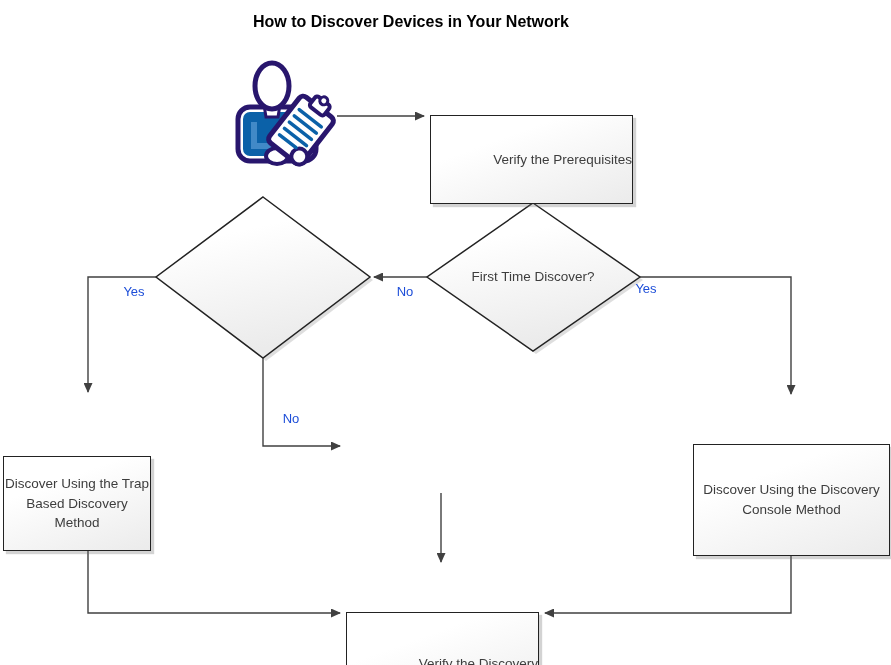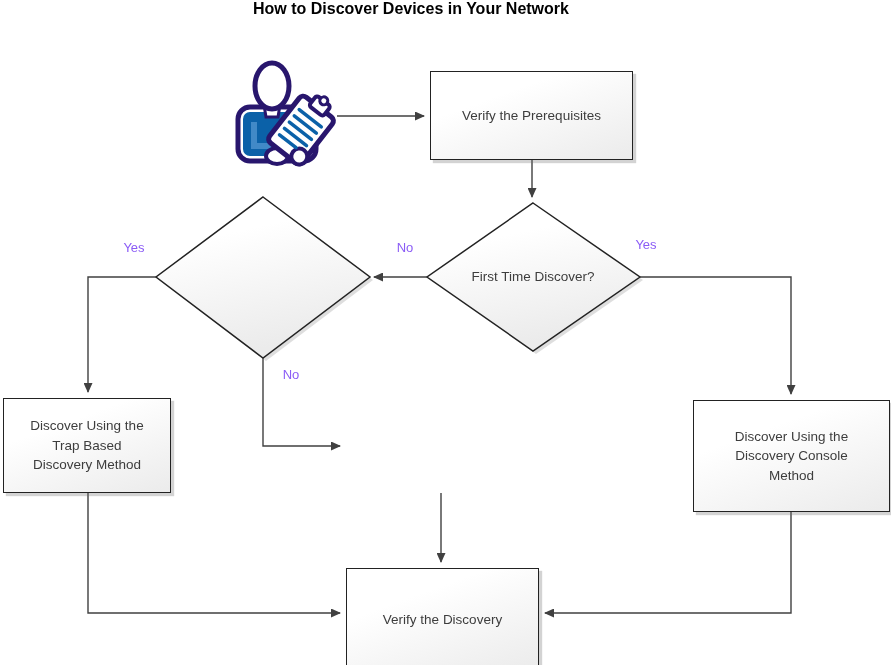--- a/index.html
+++ b/index.html
@@ -1,28 +1,28 @@
 <!DOCTYPE html>
 <html><head>
 <meta charset="utf-8">
 <style>
   html,body{margin:0;padding:0;background:#ffffff;}
   .canvas{position:relative;width:891px;height:665px;background:#ffffff;
           font-family:"Liberation Sans",sans-serif;overflow:hidden;}
   .layer{position:absolute;left:0;top:0;}
-  .title{position:absolute;left:0;top:0;width:822px;text-align:center;
+  .title{position:absolute;left:0;top:13px;width:822px;text-align:center;
          font-weight:bold;font-size:16px;color:#000000;}
-  .box{position:absolute;display:flex;align-items:center;justify-content:center;
+  .box{position:absolute;display:flex;align-items:center;justify-content:flex-end;
        text-align:center;border:1.5px solid #222222;box-sizing:border-box;
        background:linear-gradient(160deg,#ffffff 30%,#ebebeb 100%);
        box-shadow:3px 3px 1px rgba(110,110,110,.30);
-       font-size:13.5px;color:#3d3d3d;line-height:1.45;padding:4px 20px;}
+       font-size:13.5px;color:#3d3d3d;line-height:1.45;padding:4px 0;margin-top:44px;}
   .dlabel{position:absolute;display:flex;align-items:center;justify-content:center;
           text-align:center;font-size:13.5px;color:#3d3d3d;line-height:1.45;}
-  .elabel{position:absolute;width:44px;text-align:center;font-size:13px;color:#8b5cf6;}
+  .elabel{position:absolute;width:44px;text-align:center;font-size:13px;color:#1d4ed8;margin-top:44px;}
   .person{position:absolute;left:230px;top:60px;width:110px;height:108px;}
 </style>
 </head>
 <body>
 
 <div class="canvas">
 
   <svg class="layer" width="891" height="665" viewBox="0 0 891 665">
     <defs>
       <marker id="arrow" markerUnits="userSpaceOnUse" markerWidth="10" markerHeight="9" refX="9" refY="4.5" orient="auto">
@@ -76,21 +76,21 @@
           <line x1="57" y1="87" x2="78" y2="87"></line>
         </g>
       </g>
     </svg>
   </div>
 
   <div class="box" style="left:430px;top:71px;width:203px;height:89px">
     <span>Verify the Prerequisites</span>
   </div>
 
-  <div class="box" style="left:3px;top:398px;width:168px;height:95px">
+  <div class="box" style="left:3px;top:412px;width:148px;height:95px">
     <span>Discover Using the Trap Based Discovery Method</span>
   </div>
 
 
   <div class="box" style="left:693px;top:400px;width:197px;height:112px">
     <span>Discover Using the Discovery Console Method</span>
   </div>
 
   <div class="box" style="left:346px;top:568px;width:193px;height:104px">
     <span>Verify the Discovery</span>

